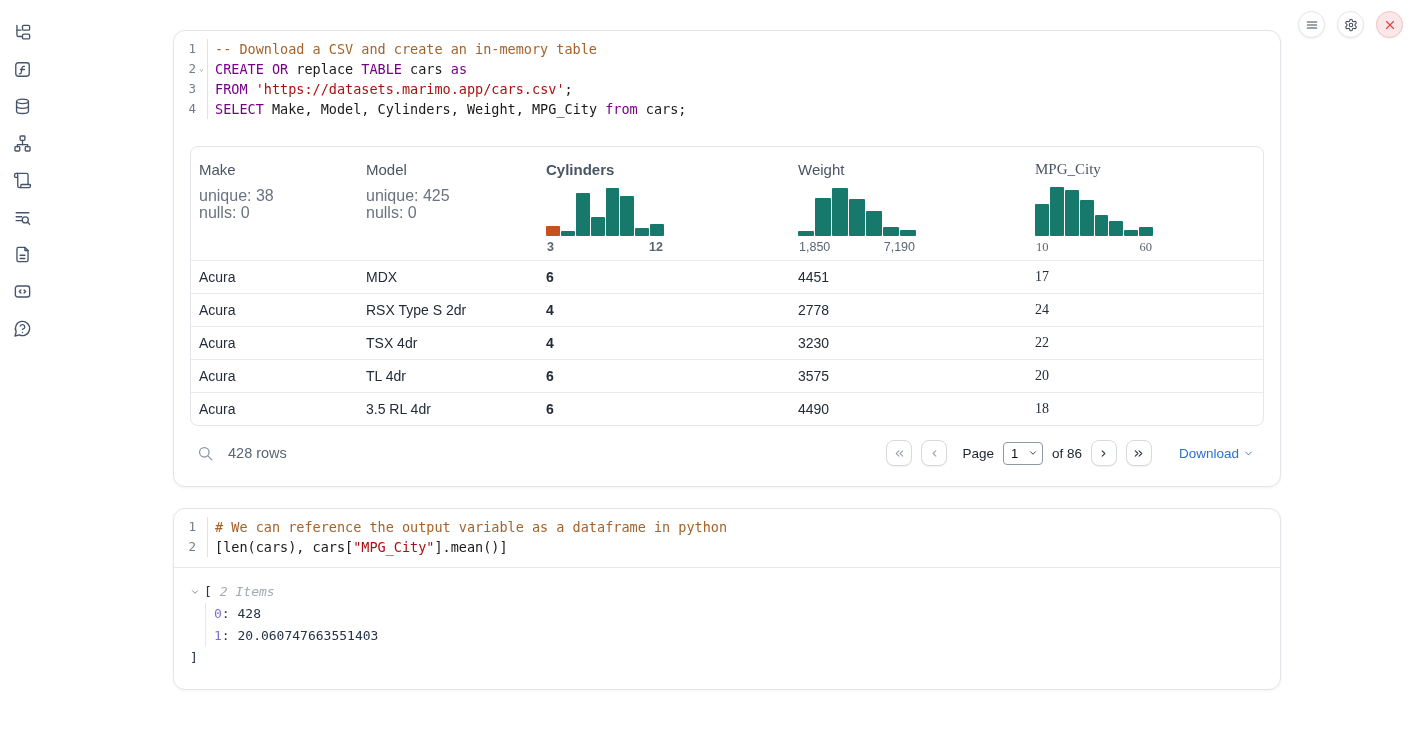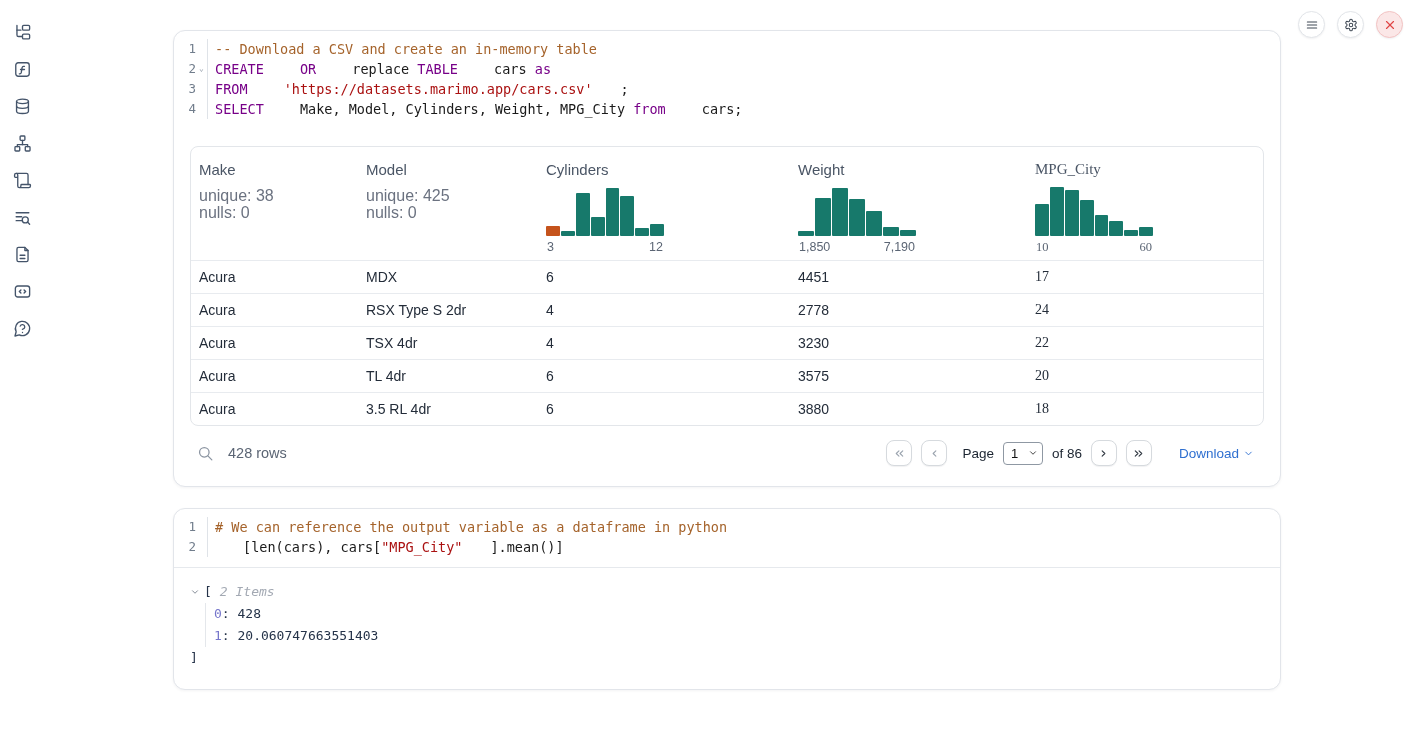--- a/index.html
+++ b/index.html
@@ -34,40 +34,40 @@
   .code-line { display:flex; height:20px; line-height:20px;
     font-family:"DejaVu Sans Mono", monospace; font-size:13.5px; }
   .ln { width:22px; text-align:right; color:#717d8c; font-size:12.5px; flex:none; }
   .fold-slot { width:11px; flex:none; text-align:center; font-size:8px;
     color:#97a0ac; line-height:20px; cursor:pointer; }
   .code-text { flex:1; border-left:1px solid #dfe3e8; padding-left:7px;
     white-space:pre; color:#1a1a1a; }
   .tok-comment { color:#a5632b; }
   .tok-keyword { color:#770088; }
   .tok-string  { color:#aa1111; }
-  .tok-plain   { color:#1a1a1a;padding-left:28px; }
+  .tok-plain   { color:#1a1a1a; }
 
   
   .outvar-bar { display:flex; align-items:center; height:25px;
     border-top:1px solid #e6e9ed; border-bottom:1px solid #e6e9ed;
     padding:0 34px 0 10px; }
   .outvar-label { font-size:12px; font-weight:bold; color:#0b5d8e; }
   .outvar-input { margin-left:8px; width:80px; height:17px;
     border:1px solid #ccd6e2; border-radius:4px; padding:0 6px;
     font-family:"Liberation Sans", sans-serif;
     font-size:11px; font-weight:bold; color:#0b5d8e; outline:none; }
   .lang-badge { margin-left:auto; font-size:12px; font-weight:bold; color:#1d6fa5; }
 
   
   .output-area { padding:17px 16px 12px; }
   .data-table-box { border:1px solid #e3e6ea; border-radius:8px; overflow:hidden; }
   .thead { display:flex; padding-top:12px; padding-bottom:5px; }
   .th { padding:2px 8px 0 8px; }
   .col-0 { width:167px; flex:none; } .col-1 { width:180px; flex:none; }
-  .col-2 { width:252px; flex:none; } .col-3 { width:237px; flex:none; }
+  .col-2 { width:252px; flex:none;font-weight:bold; } .col-3 { width:237px; flex:none; }
   .col-4 { flex:1;font-family:Liberation Serif, serif; }
   .th-name { font-size:15px; color:#4a5565; }
   .th-stats { margin-top:9px; font-size:16px; color:#6b7280; line-height:17px; }
   .histo { margin-top:6px; width:118px; }
   .histo-bars { display:flex; align-items:flex-end; gap:1px; height:52px; }
   .histo-bar { flex:1; border-radius:1px; }
   .histo-labels { display:flex; justify-content:space-between; padding:0 1px;
     margin-top:4px; font-size:12.5px; color:#5b6574; }
   .tr { display:flex; align-items:center; height:33px;
     border-top:1px solid #e8ebef; font-size:14px; color:#232c39; }
@@ -316,21 +316,21 @@
               <div class="td col-0">Acura</div>
               <div class="td col-1">TL 4dr</div>
               <div class="td col-2">6</div>
               <div class="td col-3">3575</div>
               <div class="td col-4">20</div>
             </div>
             <div class="tr">
               <div class="td col-0">Acura</div>
               <div class="td col-1">3.5 RL 4dr</div>
               <div class="td col-2">6</div>
-              <div class="td col-3">3880</div>
+              <div class="td col-3">4490</div>
               <div class="td col-4">18</div>
             </div>
           </div>
       </div>
 
       <div class="table-footer">
         <div class="tf-left">
           <svg viewBox="0 0 24 24">
               <circle cx="10.5" cy="10.5" r="6"></circle>
               <path d="m15 15 5 5"></path>

